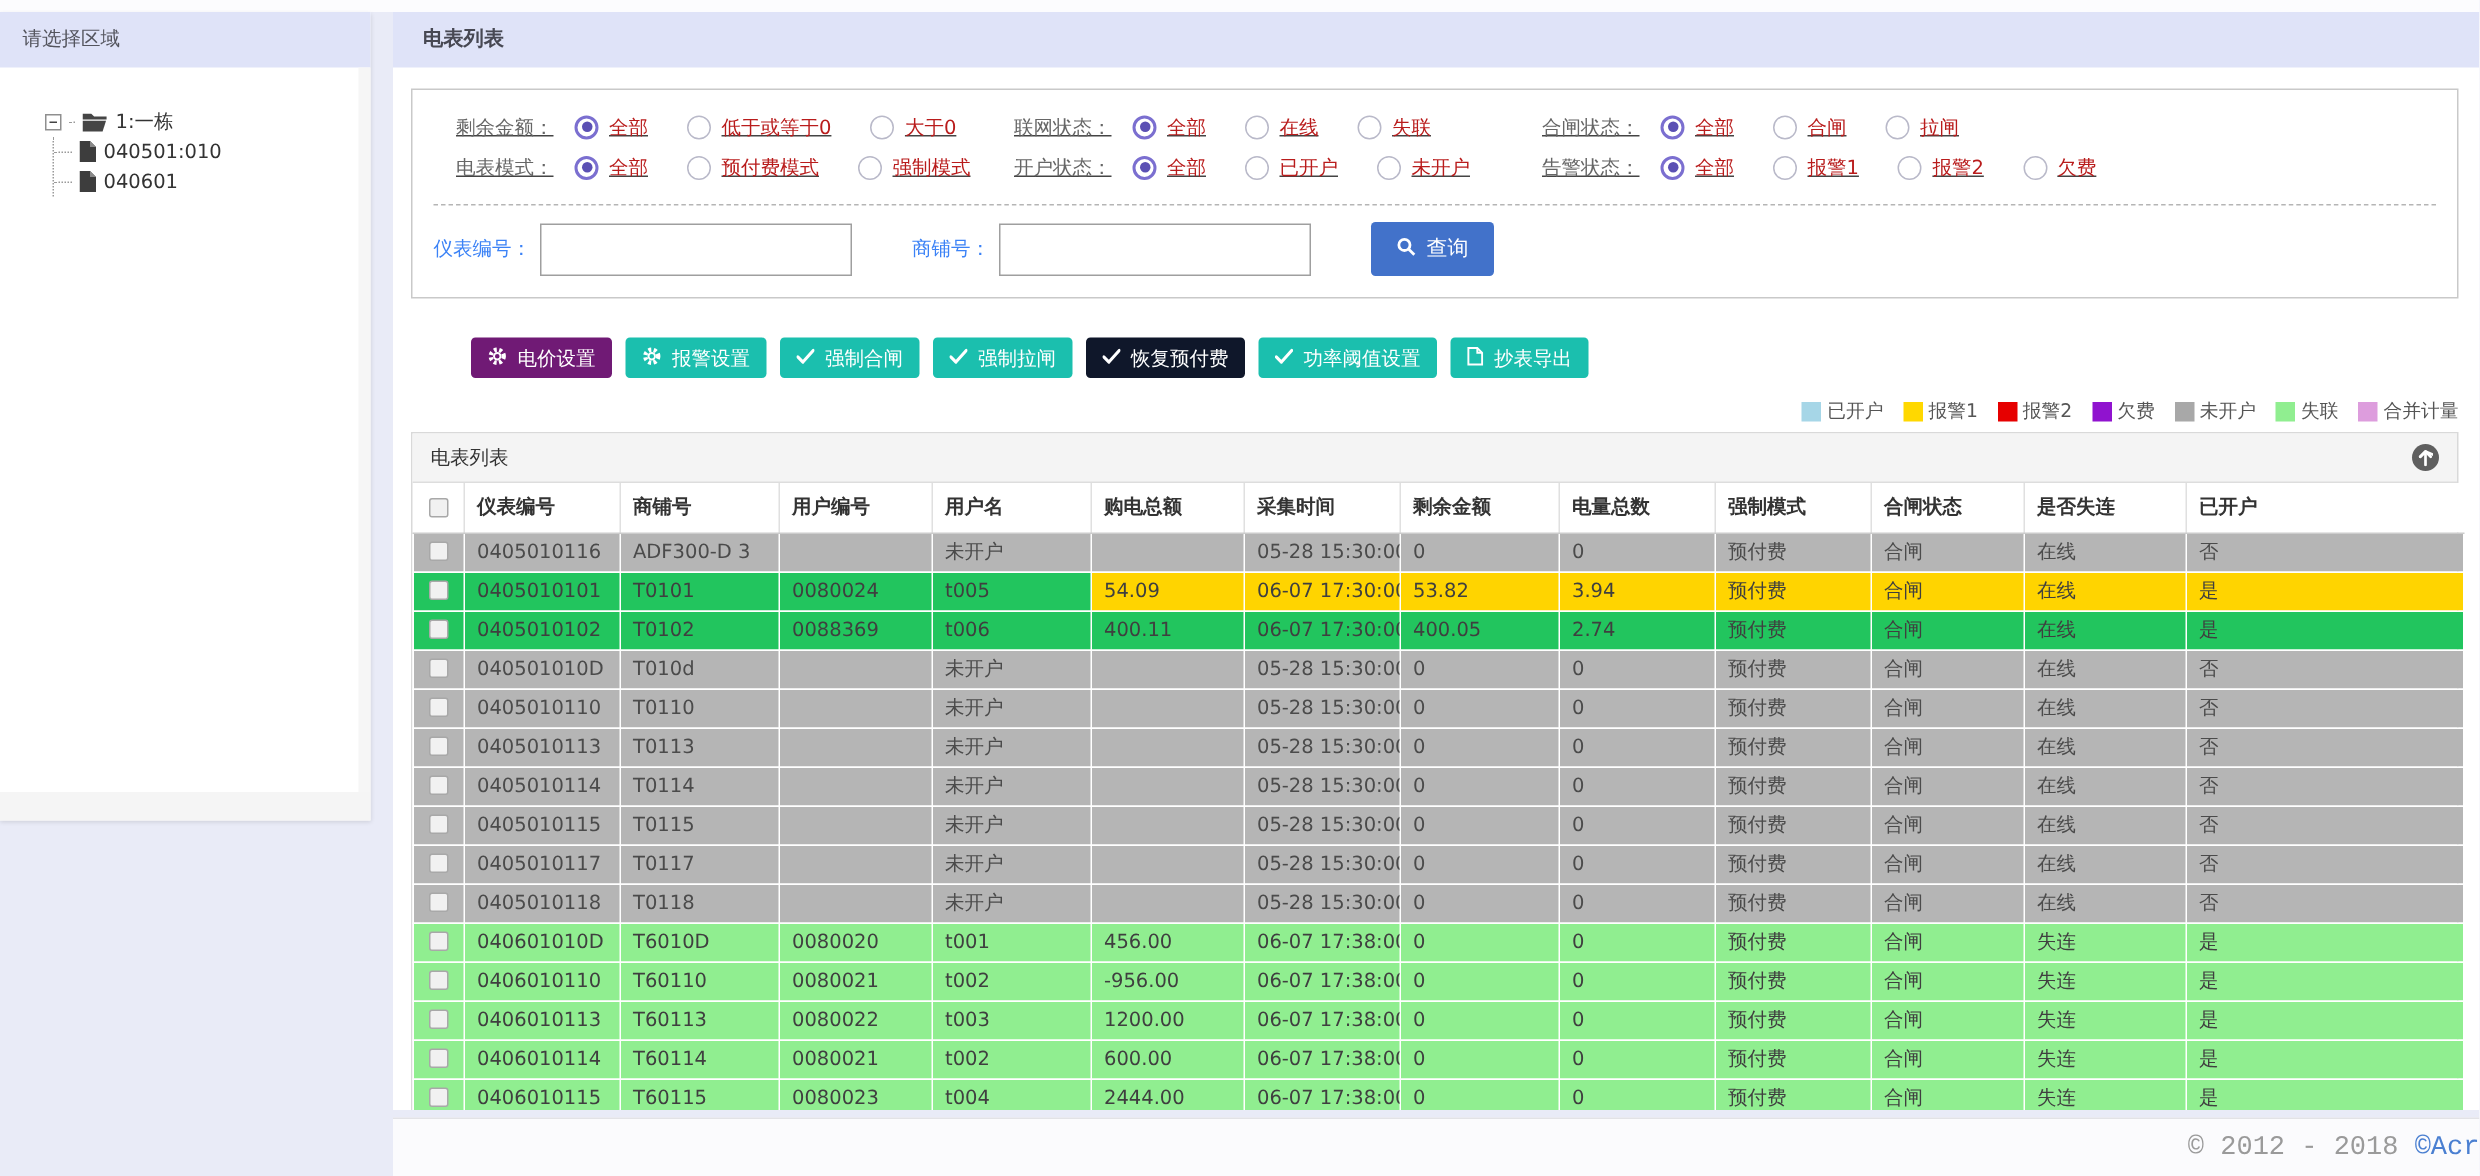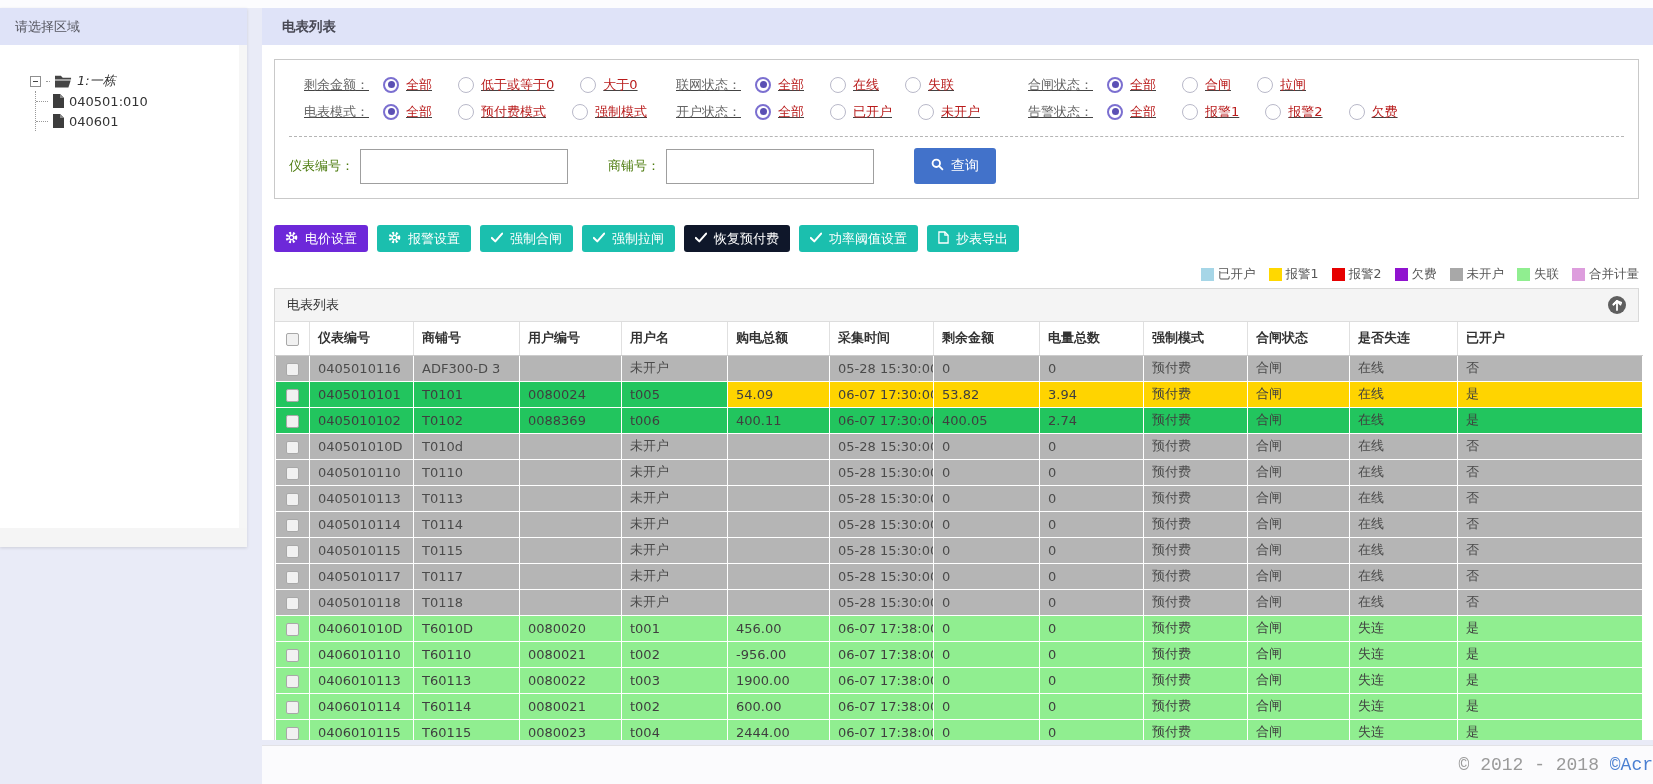--- a/index.html
+++ b/index.html
@@ -13,21 +13,21 @@
   .top-strip { position:absolute; top:0; left:0; right:0; height:8px; background:#fcfcfe; }
 
   
   .sidebar { position:absolute; left:0; top:8px; width:247px; height:539px; background:#fff;
              box-shadow:0 1px 3px rgba(0,0,0,.12); }
   .sidebar-header { height:37px; line-height:37px; background:#dfe3f8; color:#54555e;
                     padding-left:15px; font-size:13px; }
   .sidebar-scroll { position:absolute; right:0; top:37px; bottom:19px; width:8px; background:#f6f6f6; }
   .sidebar-footer { position:absolute; bottom:0; left:0; right:0; height:19px; background:#f5f5f5; }
   .tree { padding:26px 0 0 30px; color:#333; }
-  .tree-root { display:flex; align-items:center; gap:5px; height:20px;font-style:italic; }
+  .tree-root { display:flex; align-items:center; gap:5px; height:20px; }
   .expand-box { width:11px; height:11px; border:1px solid #8f8f8f; background:#fff; position:relative; flex:0 0 auto; cursor:pointer; }
   .expand-box::after { content:''; position:absolute; left:2px; right:2px; top:4px; height:1px; background:#444; }
   .tree-children { margin-left:5px; border-left:1px dotted #9a9a9a; }
   .tree-leaf { display:flex; align-items:center; gap:5px; height:20px; }
   .stub { width:12px; height:0; border-top:1px dotted #9a9a9a; flex:0 0 auto; }
   .tree-icon svg { display:block; }
   .tree-label { white-space:nowrap; }
 
   
   .main { position:absolute; left:262px; top:8px; right:0; height:732px; background:#fff; overflow:hidden; }
@@ -40,21 +40,21 @@
   .filter-group { display:flex; align-items:center; }
   .filter-group.g0 { width:372px; }
   .filter-group.g1 { width:352px; }
   .fg-label { width:88px; text-align:right; color:#666; white-space:nowrap; flex:0 0 auto; }
   .radio-option { display:inline-flex; align-items:center; gap:7px; margin-left:14px; margin-right:12px; cursor:pointer; color:#b91c1c; white-space:nowrap; }
   .radio-circle { width:16px; height:16px; border-radius:50%; border:1px solid #b9b9c9; background:#fff; position:relative; flex:0 0 auto; }
   .radio-option.checked .radio-circle { border:2px solid #7b6fd0; }
   .radio-option.checked .radio-circle::after { content:''; position:absolute; left:2.5px; top:2.5px; width:7px; height:7px; border-radius:50%; background:#5b50b4; }
   .dashed-sep { border:none; border-top:1px dashed #b5b5b5; margin:11px 0 0 8px; }
   .search-row { display:flex; align-items:center; margin-top:10px; padding-left:8px; height:38px; }
-  .search-label { color:#4d7c0f; margin-right:6px; white-space:nowrap;font-family:Liberation Serif, serif; }
+  .search-label { color:#3b82f6; margin-right:6px; white-space:nowrap;font-family:Liberation Serif, serif; }
   .search-input { width:208px; height:35px; border:1px solid #9f9f9f; background:#fff; padding:0 8px; font-size:13px; margin-right:40px; }
   .query-button { display:inline-flex; align-items:center; gap:7px; height:36px; padding:0 17px;
                   background:#4272ca; color:#fff; border:none; border-radius:3px; font-size:14px; cursor:pointer; }
 
   
   .toolbar { display:flex; gap:9px; margin:26px 14px 0 12px; }
   .tool-button { display:inline-flex; align-items:center; gap:7px; height:27px; padding:0 11px;
                  background:#1bbfae; color:#fff; border:none; border-radius:3px; font-size:13px; cursor:pointer; white-space:nowrap; }
 
   
@@ -247,21 +247,21 @@
         <span><svg width="13" height="13" viewBox="0 0 14 14">
               <circle cx="5.7" cy="5.7" r="4" fill="none" stroke="#fff" stroke-width="2"></circle>
               <path d="M8.8 8.8l4 4" stroke="#fff" stroke-width="2"></path>
             </svg></span>
         <span>查询</span>
       </button>
     </div>
   </div>
 
   <div class="toolbar" id="toolbar">
-      <button class="tool-button" style="background: #6d28d9;">
+      <button class="tool-button" style="background: #701a75; margin-left: 40px;">
         <span><svg width="13" height="13" viewBox="0 0 18 18">
             <circle cx="9" cy="9" r="6" fill="none" stroke="#fff" stroke-width="4" stroke-dasharray="2.6 2.3"></circle>
             <circle cx="9" cy="9" r="3" fill="none" stroke="#fff" stroke-width="1.8"></circle>
           </svg></span>
         <span>电价设置</span>
       </button>
       <button class="tool-button" style="background: rgb(27, 191, 174);">
         <span><svg width="13" height="13" viewBox="0 0 18 18">
             <circle cx="9" cy="9" r="6" fill="none" stroke="#fff" stroke-width="4" stroke-dasharray="2.6 2.3"></circle>
             <circle cx="9" cy="9" r="3" fill="none" stroke="#fff" stroke-width="1.8"></circle>
@@ -555,21 +555,21 @@
             <td>合闸</td>
             <td>失连</td>
             <td>是</td>
           </tr>
           <tr class="v-green">
             <td class="cb-cell"><input type="checkbox" class="cb" style=""></td>
             <td>0406010113</td>
             <td>T60113</td>
             <td>0080022</td>
             <td>t003</td>
-            <td>1900.00</td>
+            <td>1200.00</td>
             <td>06-07 17:38:00</td>
             <td>0</td>
             <td>0</td>
             <td>预付费</td>
             <td>合闸</td>
             <td>失连</td>
             <td>是</td>
           </tr>
           <tr class="v-green">
             <td class="cb-cell"><input type="checkbox" class="cb" style=""></td>

